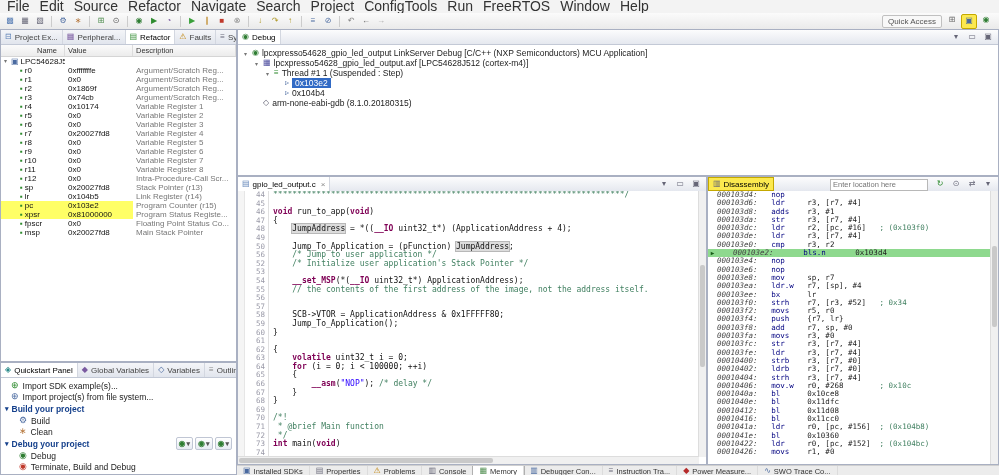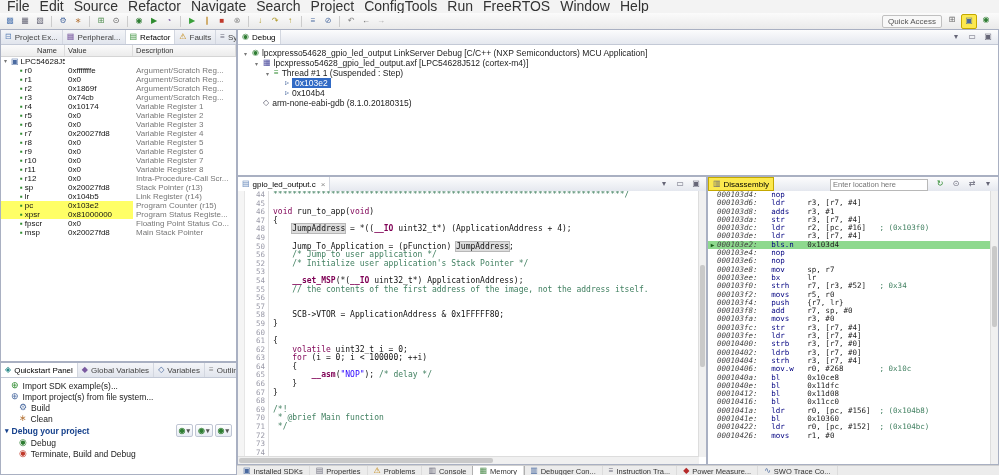--- a/index.html
+++ b/index.html
@@ -57,36 +57,36 @@
   .tree-label.selected{background:#316ac5;color:#fff;padding:0 3px;}
 
   
   #editor-pane{left:237px;top:176px;width:470px;height:289px;}
   .editor-body{position:absolute;top:14px;left:0;right:7px;bottom:7px;display:flex;overflow:hidden;background:#fff;}
   .ruler{width:6px;background:#f5f5f5;border-right:1px solid #e6e6e6;flex:none;}
   .gutter{width:20px;background:#fff;border-right:1px solid #e0e0e0;color:#9a9aa8;font-family:"DejaVu Sans Mono",monospace;font-size:7.5px;text-align:right;padding-right:3px;flex:none;}
   .gl{height:8.6px;line-height:8.6px;}
   .code{flex:1;font-family:"DejaVu Sans Mono",monospace;font-size:8px;color:#111;padding-left:4px;overflow:hidden;}
   .cl{height:8.6px;line-height:8.6px;white-space:pre;}
-  .kw{color:#7f0055;font-weight:normal;}
+  .kw{color:#7f0055;font-weight:bold;}
   .cm{color:#3f7f5f;}
   .str{color:#2a00ff;}
   .mac{color:#7f0055;font-weight:bold;}
   .occ{background:#dcdcdc;outline:1px solid #b8b8b8;}
   .vscroll{position:absolute;top:14px;right:0;width:7px;bottom:7px;background:#f0f0f0;border-left:1px solid #ddd;}
   .vthumb{position:absolute;left:1px;right:1px;background:#c9c9c9;border-radius:2px;}
   .hscroll{position:absolute;left:0;right:7px;bottom:0;height:7px;background:#f0f0f0;border-top:1px solid #ddd;}
   .hthumb{position:absolute;top:1px;bottom:1px;background:#c9c9c9;border-radius:2px;}
 
   
   #disasm-pane{left:707px;top:176px;width:292px;height:289px;}
   .loc-input{height:10px;font-size:7.5px;font-family:"Liberation Sans",sans-serif;border:1px solid #b8b8b8;width:92px;padding:0 2px;color:#333;margin:1px 2px 0 4px;align-self:center;}
   .disasm-body{position:absolute;top:14px;left:0;right:7px;bottom:0;overflow:hidden;font-family:"DejaVu Sans Mono",monospace;font-size:7.5px;background:#fff;}
   .dl{display:flex;height:8.3px;line-height:8.3px;white-space:pre;overflow:hidden;}
-  .dl.cur{background:#8ed98e;}
+  .dl.cur{background:#8ed98e;gap:16px;}
   .dg{width:9px;flex:none;color:#185c18;font-size:6px;text-align:center;}
   .da{color:#444;font-style:italic;}
   .dm{color:#000080;}
   .do{color:#222;}
   .dc{color:#3f7f5f;}
 
   
   .bottombar{position:absolute;left:237px;top:465px;width:762px;height:10px;background:#ececec;border-top:1px solid #cfcfcf;display:flex;align-items:center;overflow:hidden;}
   .btab{display:inline-flex;align-items:center;gap:3px;font-size:7.5px;color:#333;padding:0 6px;height:10px;border-right:1px solid #dcdcdc;white-space:nowrap;}
   .btab.active{background:#fff;outline:1px solid #b0b0b0;}
@@ -434,20 +434,24 @@
         </span>
       </div>
     <div class="qs-body">
         <div class="qs-link" style="padding-left: 10px;">
           <span class="ic" style="color: rgb(46, 139, 46);">⊕</span>
           <span>Import SDK example(s)...</span>
         </div>
         <div class="qs-link" style="padding-left: 10px;">
           <span class="ic" style="color: rgb(74, 106, 160);">⊕</span>
           <span>Import project(s) from file system...</span>
+        </div>
+        <div class="qs-section">
+          <span class="qs-exp">▾</span>
+          <span>Build your project</span>
         </div>
         <div class="qs-link" style="padding-left: 18px;">
           <span class="ic" style="color: rgb(74, 106, 160);">⚙</span>
           <span>Build</span>
         </div>
         <div class="qs-link" style="padding-left: 18px;">
           <span class="ic" style="color: rgb(181, 118, 58);">∗</span>
           <span>Clean</span>
         </div>
         <div class="qs-section">
@@ -596,33 +600,35 @@
           <div class="cl">&nbsp;</div>
           <div class="cl">    Jump_To_Application = (pFunction) <span class="occ">JumpAddress</span>;</div>
           <div class="cl"><span class="cm">    /* Jump to user application */</span></div>
           <div class="cl"><span class="cm">    /* Initialize user application's Stack Pointer */</span></div>
           <div class="cl">&nbsp;</div>
           <div class="cl">    <span class="mac">__set_MSP</span>(*(<span class="mac">__IO</span> uint32_t*) ApplicationAddress);</div>
           <div class="cl"><span class="cm">    // the contents of the first address of the image, not the address itself.</span></div>
           <div class="cl">&nbsp;</div>
           <div class="cl">&nbsp;</div>
           <div class="cl">    SCB-&gt;VTOR = ApplicationAddress &amp; 0x1FFFFF80;</div>
+          <div class="cl">    Jump_To_Application();</div>
           <div class="cl">}</div>
           <div class="cl">&nbsp;</div>
           <div class="cl">{</div>
           <div class="cl">    <span class="kw">volatile</span> uint32_t i = 0;</div>
           <div class="cl">    <span class="kw">for</span> (i = 0; i &lt; 100000; ++i)</div>
           <div class="cl">    {</div>
           <div class="cl">        <span class="mac">__asm</span>(<span class="str">"NOP"</span>); <span class="cm">/* delay */</span></div>
           <div class="cl">    }</div>
           <div class="cl">}</div>
           <div class="cl">&nbsp;</div>
           <div class="cl"><span class="cm">/*!</span></div>
           <div class="cl"><span class="cm"> * @brief Main function</span></div>
           <div class="cl"><span class="cm"> */</span></div>
+          <div class="cl"><span class="kw">int</span> main(<span class="kw">void</span>)</div>
         </div>
     </div>
     <div class="vscroll">
         <div class="vthumb" style="top:28%;height:38%;"></div>
       </div>
     <div class="hscroll">
         <div class="hthumb" style="left:1px;width:55%;"></div>
       </div>
   </div>
 
@@ -649,24 +655,26 @@
           </span>
         </span>
     </div>
     <div class="disasm-body">
         <div class="dl"><span class="dg"></span><span class="da">000103d4:   </span><span class="dm">nop</span><span class="do"></span></div>
         <div class="dl"><span class="dg"></span><span class="da">000103d6:   </span><span class="dm">ldr</span><span class="do">     r3, [r7, #4]</span></div>
         <div class="dl"><span class="dg"></span><span class="da">000103d8:   </span><span class="dm">adds</span><span class="do">    r3, #1</span></div>
         <div class="dl"><span class="dg"></span><span class="da">000103da:   </span><span class="dm">str</span><span class="do">     r3, [r7, #4]</span></div>
         <div class="dl"><span class="dg"></span><span class="da">000103dc:   </span><span class="dm">ldr</span><span class="do">     r2, [pc, #16]   </span><span class="dc">; (0x103f0)</span></div>
         <div class="dl"><span class="dg"></span><span class="da">000103de:   </span><span class="dm">ldr</span><span class="do">     r3, [r7, #4]</span></div>
+        <div class="dl"><span class="dg"></span><span class="da">000103e0:   </span><span class="dm">cmp</span><span class="do">     r3, r2</span></div>
         <div class="dl cur"><span class="dg">▶</span><span class="da">000103e2:   </span><span class="dm">bls.n</span><span class="do">   0x103d4</span></div>
         <div class="dl"><span class="dg"></span><span class="da">000103e4:   </span><span class="dm">nop</span><span class="do"></span></div>
         <div class="dl"><span class="dg"></span><span class="da">000103e6:   </span><span class="dm">nop</span><span class="do"></span></div>
         <div class="dl"><span class="dg"></span><span class="da">000103e8:   </span><span class="dm">mov</span><span class="do">     sp, r7</span></div>
+        <div class="dl"><span class="dg"></span><span class="da">000103ea:   </span><span class="dm">ldr.w</span><span class="do">   r7, [sp], #4</span></div>
         <div class="dl"><span class="dg"></span><span class="da">000103ee:   </span><span class="dm">bx</span><span class="do">      lr</span></div>
         <div class="dl"><span class="dg"></span><span class="da">000103f0:   </span><span class="dm">strh</span><span class="do">    r7, [r3, #52]   </span><span class="dc">; 0x34</span></div>
         <div class="dl"><span class="dg"></span><span class="da">000103f2:   </span><span class="dm">movs</span><span class="do">    r5, r0</span></div>
         <div class="dl"><span class="dg"></span><span class="da">000103f4:   </span><span class="dm">push</span><span class="do">    {r7, lr}</span></div>
         <div class="dl"><span class="dg"></span><span class="da">000103f8:   </span><span class="dm">add</span><span class="do">     r7, sp, #0</span></div>
         <div class="dl"><span class="dg"></span><span class="da">000103fa:   </span><span class="dm">movs</span><span class="do">    r3, #0</span></div>
         <div class="dl"><span class="dg"></span><span class="da">000103fc:   </span><span class="dm">str</span><span class="do">     r3, [r7, #4]</span></div>
         <div class="dl"><span class="dg"></span><span class="da">000103fe:   </span><span class="dm">ldr</span><span class="do">     r3, [r7, #4]</span></div>
         <div class="dl"><span class="dg"></span><span class="da">00010400:   </span><span class="dm">strb</span><span class="do">    r3, [r7, #0]</span></div>
         <div class="dl"><span class="dg"></span><span class="da">00010402:   </span><span class="dm">ldrb</span><span class="do">    r3, [r7, #0]</span></div>

